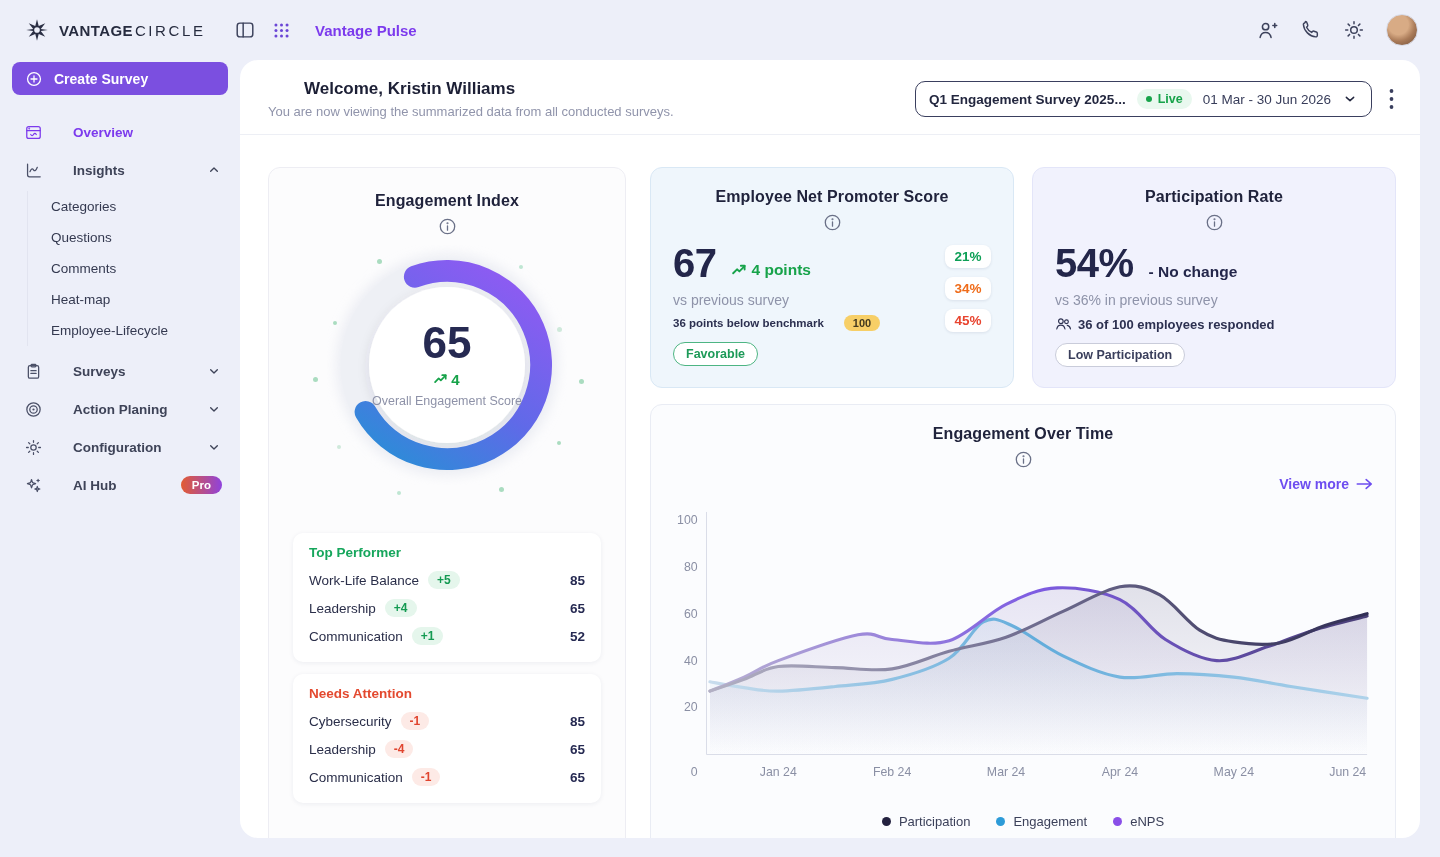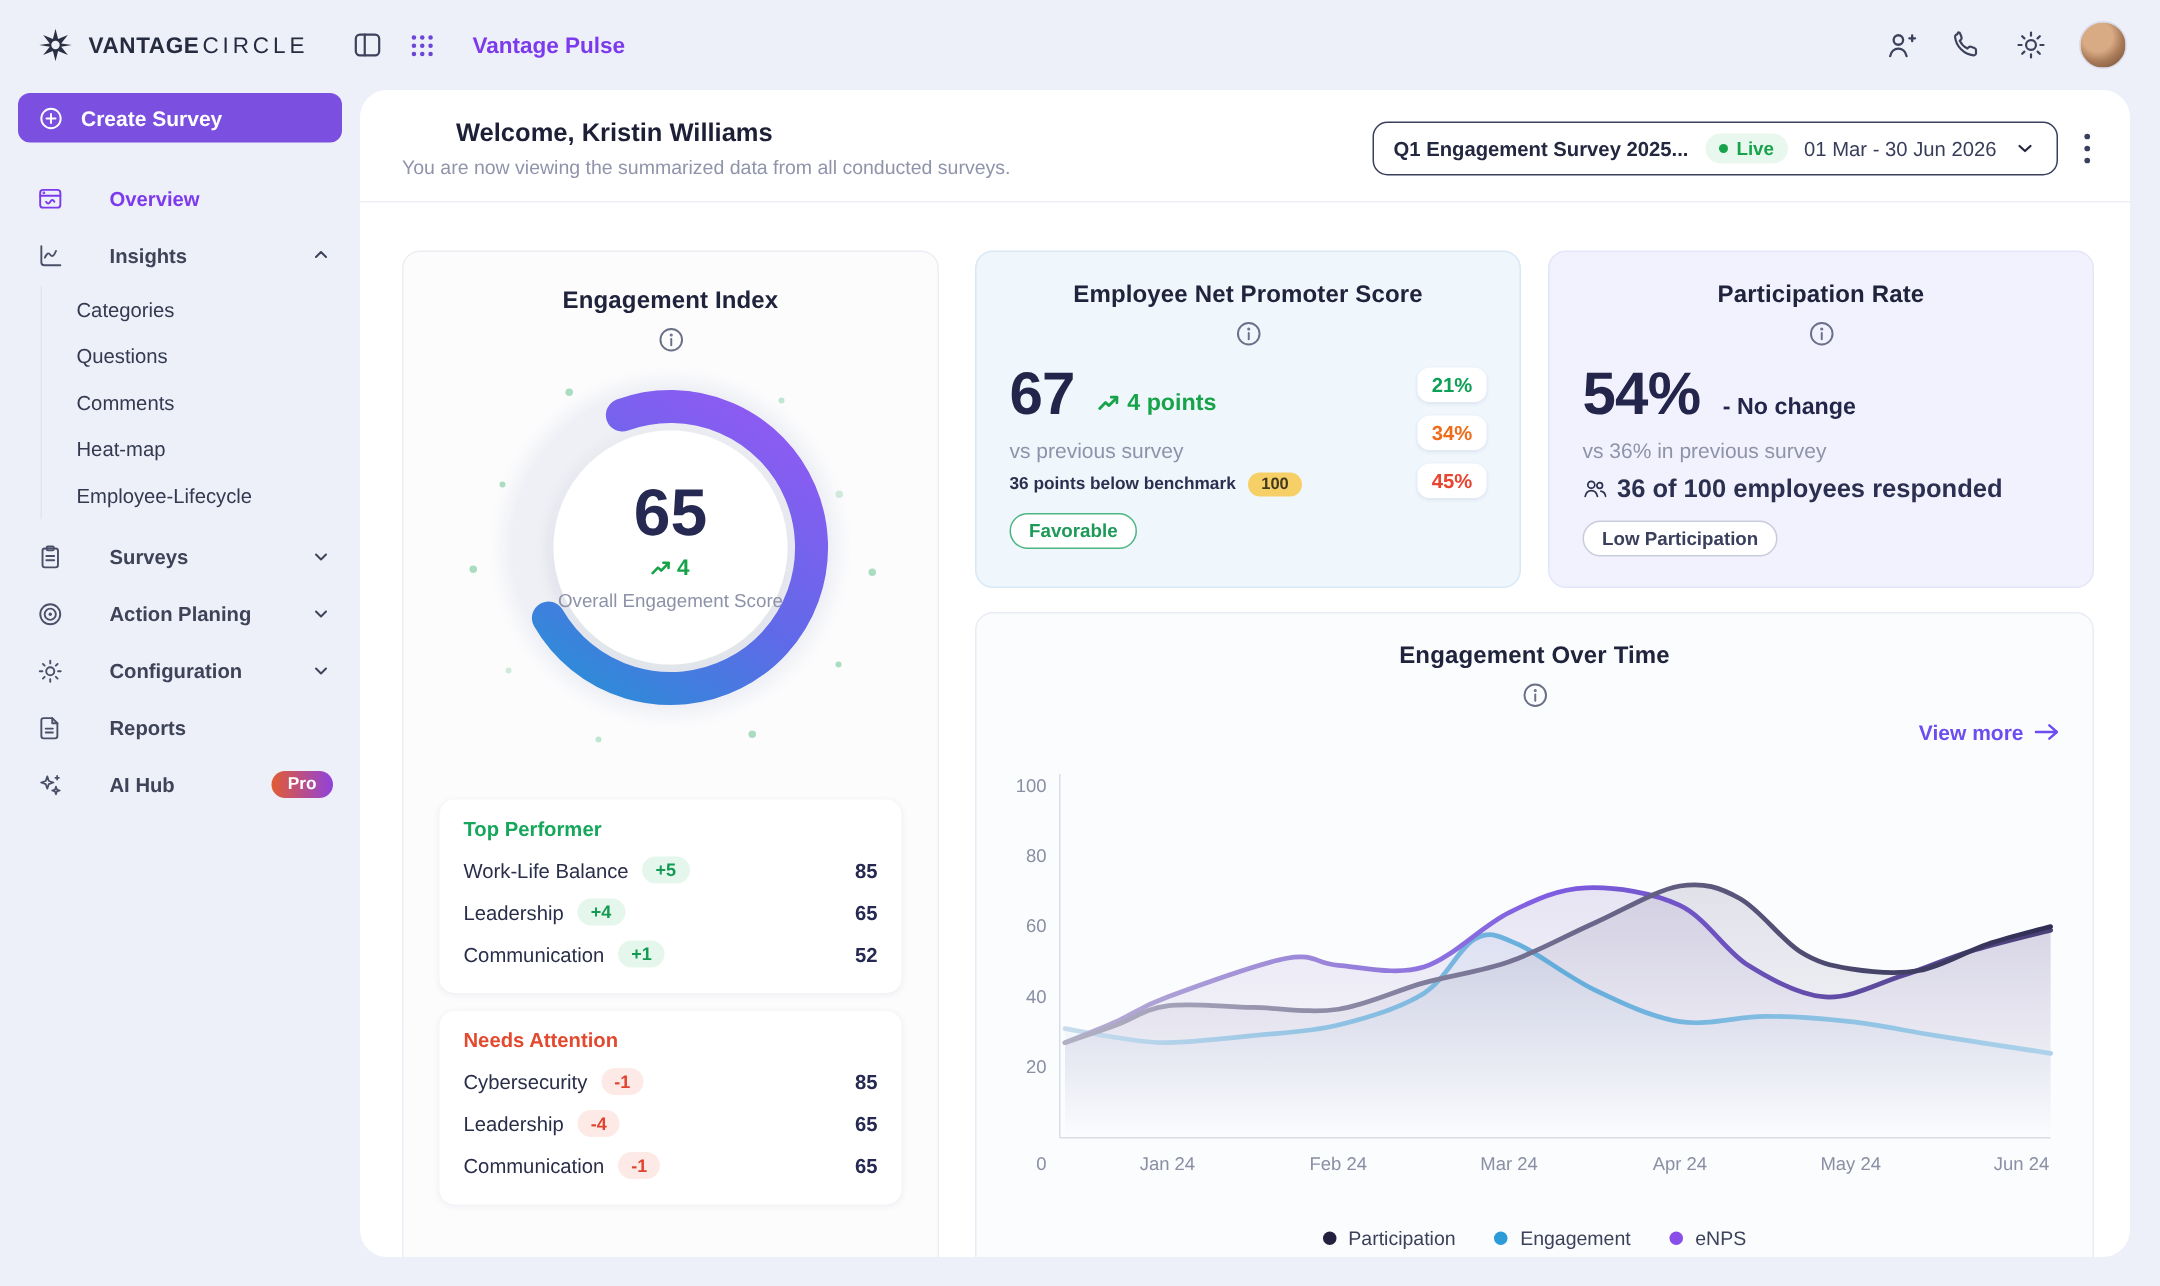--- a/index.html
+++ b/index.html
@@ -72,28 +72,28 @@
   .stat-card { padding:20px 22px; }
   .enps-card { background:#eff6fc; border-color:#d9e8f5; }
   .part-card { background:#f1f2fd; border-color:#e3e5f9; }
   .stat-body { display:flex; margin-top:12px; }
   .stat-left { flex:1; }
   .score-row { display:flex; align-items:baseline; }
   .big-score { font-size:40px; font-weight:700; color:#23264a; line-height:1; letter-spacing:-.5px; }
   .score-delta { display:flex; align-items:center; gap:6px; margin-left:15px; color:#17a34a; font-size:15.5px; font-weight:700; }
   .score-delta.neutral { color:#23264a; font-weight:600; }
   .vs-text { font-size:14px; color:#8e93a9; margin-top:9px; }
-  .bench-row { display:flex; align-items:center; gap:8px; margin-top:7px; font-size:11.5px; font-weight:700; color:#2c3050; }
+  .bench-row { display:flex; align-items:center; gap:20px; margin-top:7px; font-size:11.5px; font-weight:700; color:#2c3050; }
   .bench-pill { background:#f7cf67; color:#433a1f; border-radius:9px; padding:2px 9px; font-size:11px; font-weight:700; }
   .outline-pill { display:inline-block; margin-top:11px; font-size:12.5px; font-weight:600; border-radius:999px; padding:4px 12px; background:#fff; }
   .outline-pill.green { color:#1d9a58; border:1px solid #4db583; }
   .outline-pill.gray { color:#3a3f5c; border:1px solid #c9ccda; }
   .pct-col { width:46px; display:flex; flex-direction:column; gap:9px; margin-top:2px; }
   .pct-pill { background:#fff; border-radius:8px; text-align:center; font-size:13.5px; font-weight:700; padding:4px 0; box-shadow:0 1px 3px rgba(30,40,80,.10); }
-  .resp-row { display:flex; align-items:center; gap:7px; margin-top:8px; font-size:17px; font-weight:700; color:#2c3050; }
+  .resp-row { display:flex; align-items:center; gap:7px; margin-top:8px; font-size:13px; font-weight:700; color:#2c3050; }
 
   
   .chart-card { background:#fbfcfe; border-color:#e9ecf4; padding:20px 22px; }
   .view-more { margin-left:auto; display:flex; align-items:center; gap:7px; color:#6d4df0; font-size:14px; font-weight:600; cursor:pointer; }
   .eot-svg { margin-top:12px; display:block; }
   .legend { margin-top:20px; display:flex; justify-content:center; gap:26px; }
   .legend-item { display:flex; align-items:center; gap:8px; font-size:13px; color:#3c415a; }
   .legend-dot { width:9px; height:9px; border-radius:50%; }
 
   
@@ -254,30 +254,20 @@
         </svg>
       </span>
       <span>Configuration</span>
       <span class="chev">
         <svg width="16" height="16" viewBox="0 0 24 24" fill="none" stroke="currentColor" stroke-width="2" stroke-linecap="round" stroke-linejoin="round">
             <path d="M7 10l5 5 5-5"></path>
           </svg>
       </span>
     </div>
 
-    <div class="nav-item">
-      <span class="nav-ic">
-        <svg width="19" height="19" viewBox="0 0 24 24" fill="none" stroke="currentColor" stroke-width="1.6" stroke-linecap="round" stroke-linejoin="round">
-          <path d="M6.5 3.5h7.2L18 7.8v10.7a2 2 0 0 1-2 2H6.5a2 2 0 0 1-2-2v-13a2 2 0 0 1 2-2z"></path>
-            <path d="M13.7 3.5v4.3H18"></path>
-            <path d="M8.2 12.3h6M8.2 15.6h6"></path>
-        </svg>
-      </span>
-      <span>Reports</span>
-    </div>
 
     <div class="nav-item">
       <span class="nav-ic">
         <svg width="19" height="19" viewBox="0 0 24 24" fill="none" stroke="currentColor" stroke-width="1.5" stroke-linejoin="round" stroke-linecap="round">
           <path d="M9.5 4.5l1.3 3.9 3.9 1.3-3.9 1.3-1.3 3.9-1.3-3.9-3.9-1.3 3.9-1.3z"></path>
           <path d="M16.8 13.2l.8 2.4 2.4.8-2.4.8-.8 2.4-.8-2.4-2.4-.8 2.4-.8z"></path>
           <path d="M17.8 4.2v3M16.3 5.7h3"></path>
         </svg>
       </span>
       <span>AI Hub</span>

